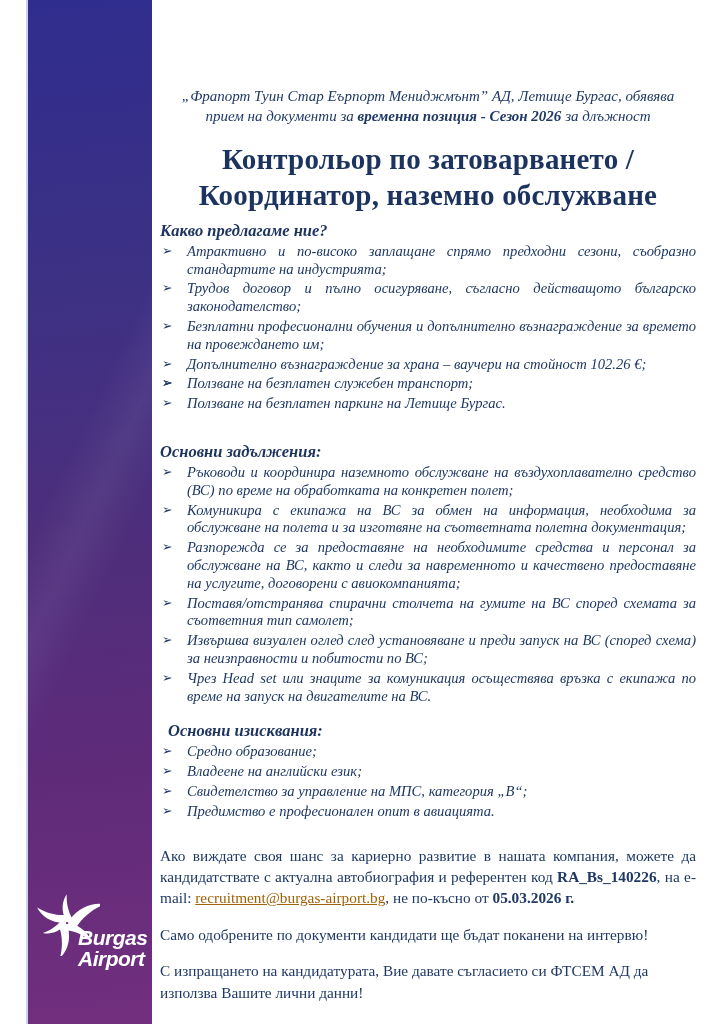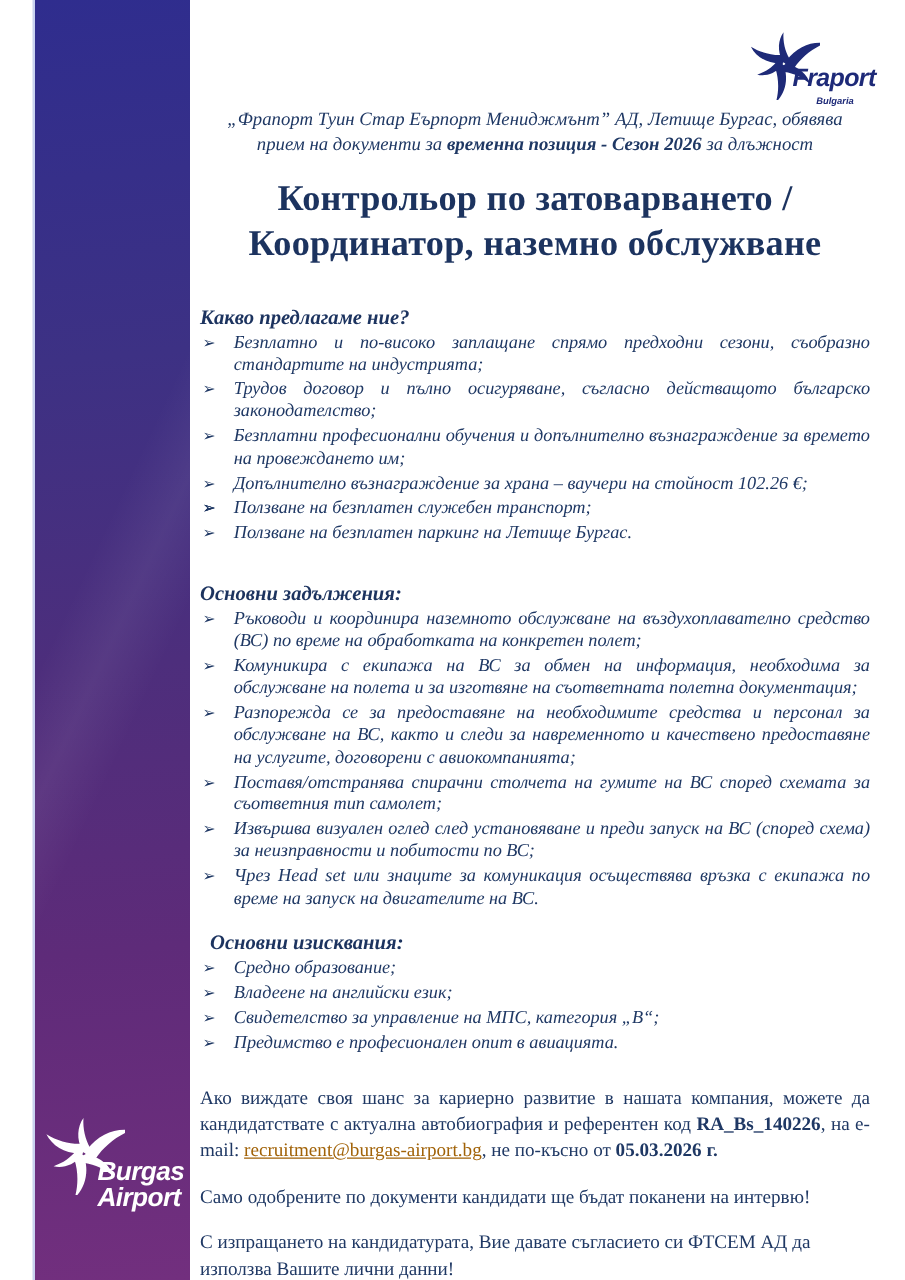--- a/index.html
+++ b/index.html
@@ -51,21 +51,21 @@
   .sec-h{margin:16px 0 2px;font-size:16.5px;font-weight:bold;font-style:italic;color:#1c335f;}
   .sec-h.indent{padding-left:8px;}
   ul.bullets{list-style:none;margin:0;padding:0;}
   ul.bullets li{
     position:relative;padding-left:27px;margin-top:2px;
     text-align:justify;font-style:italic;font-size:14.6px;line-height:1.22;
   }
   ul.bullets li .marker{
     position:absolute;left:2px;top:1px;font-style:normal;font-size:12.5px;color:#1f3864;
   }
-  .gap-lg{margin-top:30px;}
+  .gap-lg{margin-top:7px;}
   .apply{margin:24px 0 0;text-align:justify;font-size:15.3px;line-height:1.4;}
   .apply b{font-weight:bold;}
   .email-link{color:#a16207;text-decoration:underline;cursor:pointer;}
   .note{margin:15px 0 0;text-align:left;font-size:15.3px;line-height:1.4;}
 </style>
 </head>
 <body>
 
 <svg width="0" height="0" style="position:absolute" aria-hidden="true">
   <symbol id="starburst" viewBox="-70 -70 140 140">
@@ -87,43 +87,36 @@
       <svg class="star star-white">
           <use href="#starburst"></use>
         </svg>
       <div class="burgas-word">
         <div>Burgas</div>
         <div>Airport</div>
       </div>
     </div>
   </div>
 
-  <div class="fraport-logo">
-    <svg class="star star-blue">
-        <use href="#starburst"></use>
-      </svg>
-    <div class="fraport-word">Fraport</div>
-    <div class="fraport-country">Bulgaria</div>
-  </div>
 
   <div class="content">
 
     <p class="intro">
       <span>„Фрапорт Туин Стар Еърпорт Мениджмънт” АД, Летище Бургас, обявява</span><br>
       <span>прием на документи за </span><b>временна позиция - Сезон 2026</b><span> за длъжност</span>
     </p>
 
     <h1 class="job-title">Контрольор по затоварването / Координатор, наземно обслужване</h1>
 
     <h2 class="sec-h gap-lg">Какво предлагаме ние?</h2>
     <ul class="bullets">
 
         <li>
           <span class="marker">➢</span>
-          <span>Безплатно и по-високо заплащане спрямо предходни сезони, съобразно стандартите на индустрията;</span>
+          <span>Атрактивно и по-високо заплащане спрямо предходни сезони, съобразно стандартите на индустрията;</span>
         </li>
 
         <li>
           <span class="marker">➢</span>
           <span>Трудов договор и пълно осигуряване, съгласно действащото българско законодателство;</span>
         </li>
 
         <li>
           <span class="marker">➢</span>
           <span>Безплатни професионални обучения и допълнително възнаграждение за времето на провеждането им;</span>

